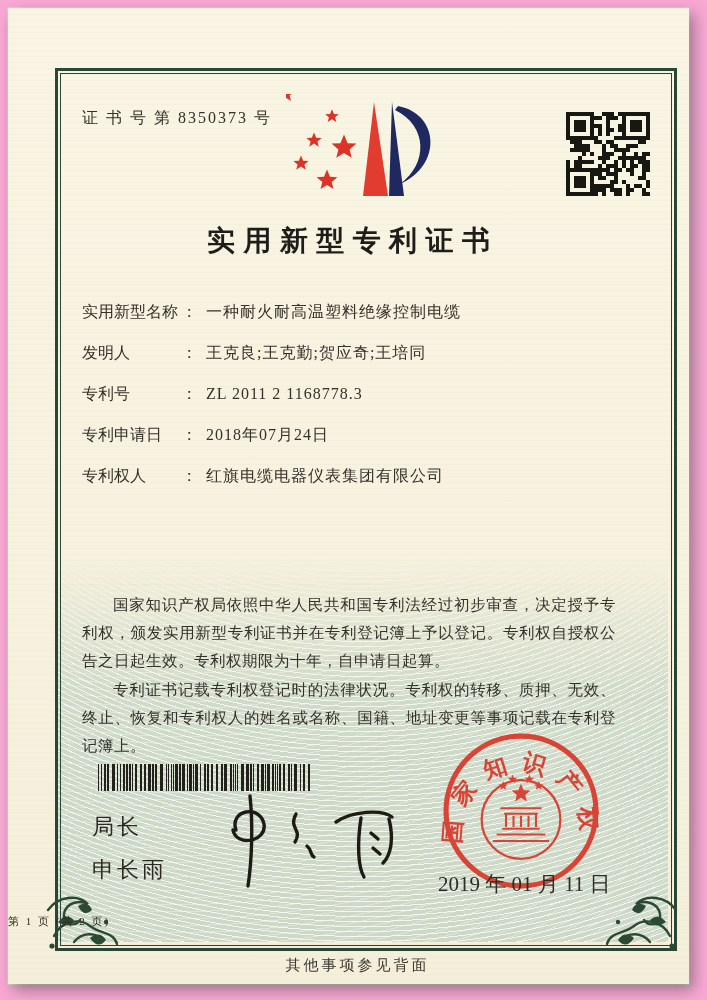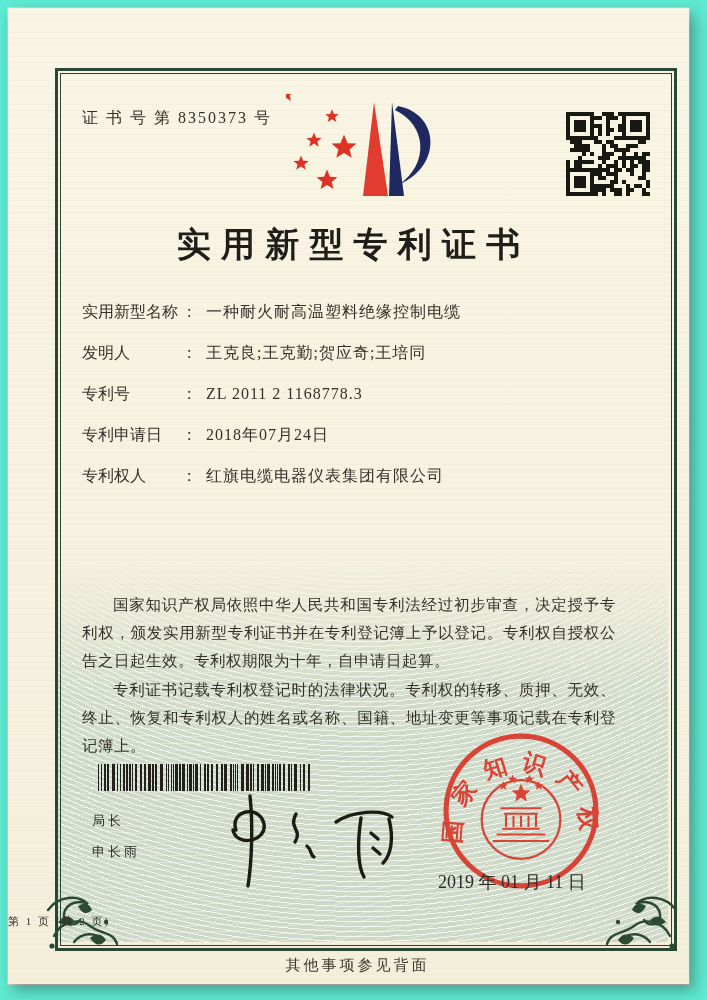--- a/index.html
+++ b/index.html
@@ -1,16 +1,16 @@
 <!DOCTYPE html>
 <html><head>
 <meta charset="utf-8">
 <style>
   html,body{margin:0;padding:0;background:#f0efec;}
-  .photo{position:relative;width:707px;height:1000px;background:#5eead4;overflow:hidden;
+  .photo{position:relative;width:707px;height:1000px;background:#f9a8d4;overflow:hidden;
          font-family:"Liberation Serif","DejaVu Serif",serif;}
   .paper{position:absolute;left:8px;top:8px;width:681px;height:976px;
          background:linear-gradient(180deg,#f9f5e4 0%,#f7f2df 60%,#f4efdb 100%);
          box-shadow:5px 6px 14px rgba(45,55,45,.45), 0 0 0 1px #d8d5c8;}
   .paper::before{content:"";position:absolute;inset:0;pointer-events:none;
          background:repeating-linear-gradient(180deg,rgba(215,205,175,.10) 0 1px,transparent 1px 6px);}
   
   .frame{position:absolute;left:47px;top:60px;width:616px;height:877px;
          border:3px solid #2a4635;z-index:3;pointer-events:none;}
   .frame::after{content:"";position:absolute;inset:2px;border:1px solid #2a4635;}
@@ -23,39 +23,39 @@
          -webkit-mask-image:linear-gradient(180deg,rgba(0,0,0,0) 0,rgba(0,0,0,.9) 130px,#000 210px);
          mask-image:linear-gradient(180deg,rgba(0,0,0,0) 0,rgba(0,0,0,.9) 130px,#000 210px);}
   .flourish{position:absolute;z-index:4;width:74px;height:62px;}
   .flourish.left{left:36px;top:884px;}
   .flourish.right{left:598px;top:884px;transform:scaleX(-1);}
   
   .cert-no{position:absolute;left:74px;top:100px;z-index:4;font-size:16px;color:#33302a;letter-spacing:2px;}
   .logo{position:absolute;left:278px;top:86px;z-index:4;}
   .qr{position:absolute;left:556px;top:102px;z-index:4;}
   .title{position:absolute;left:0;right:0;top:214px;z-index:4;text-align:center;
-         font-size:34px;font-weight:bold;color:#1f1d19;letter-spacing:.30em;text-indent:.30em;}
+         font-size:28px;font-weight:bold;color:#1f1d19;letter-spacing:.30em;text-indent:.30em;}
   .fields{position:absolute;left:74px;top:294px;z-index:4;font-size:16px;color:#34312a;}
   .frow{height:20px;line-height:20px;margin-bottom:21px;white-space:nowrap;}
   .flabel{display:inline-block;width:6.2em;text-align:justify;vertical-align:top;overflow:hidden;}
   .flabel::after{content:"";display:inline-block;width:100%;}
   .glabel{display:inline-block;width:5.2em;text-align:justify;vertical-align:top;overflow:hidden;}
   .glabel::after{content:"";display:inline-block;width:100%;}
   .fcolon{margin-right:.55em;}
   .fvalue{letter-spacing:1px;margin-top:41px;}
   .grant2{margin-left:46px;}
   .paras{position:absolute;left:74px;top:583px;width:534px;z-index:4;font-size:15.5px;
          line-height:1.82;color:#34312a;text-align:justify;}
   .paras p{margin:0;text-indent:2em;letter-spacing:.5px;}
   .barcode{position:absolute;left:90px;top:756px;width:216px;height:27px;z-index:4;}
-  .director{position:absolute;left:84px;top:804px;z-index:4;font-size:13px;color:#2c2a24;letter-spacing:3px;}
+  .director{position:absolute;left:84px;top:804px;z-index:4;font-size:22px;color:#2c2a24;letter-spacing:3px;}
   .director div{margin-bottom:13px;}
   .signature{position:absolute;left:168px;top:776px;z-index:4;}
   .seal{position:absolute;left:424px;top:714px;z-index:5;opacity:.92;}
-  .seal-date{position:absolute;left:430px;top:862px;z-index:6;font-size:18px;color:#2e2c26;white-space:nowrap;text-align:right;}
+  .seal-date{position:absolute;left:430px;top:862px;z-index:6;font-size:21px;color:#2e2c26;white-space:nowrap;text-align:right;}
   .page-no{position:absolute;left:0;right:0;top:906px;z-index:4;text-align:left;font-size:11px;color:#2f2d27;letter-spacing:2px;}
   .footer-note{position:absolute;left:18px;right:0;top:948px;z-index:4;text-align:center;font-size:15px;color:#3a372f;letter-spacing:3px;}
 </style>
 </head>
 <body>
 
 <div class="photo">
   <div class="paper">
 
     <div class="panel"></div>

